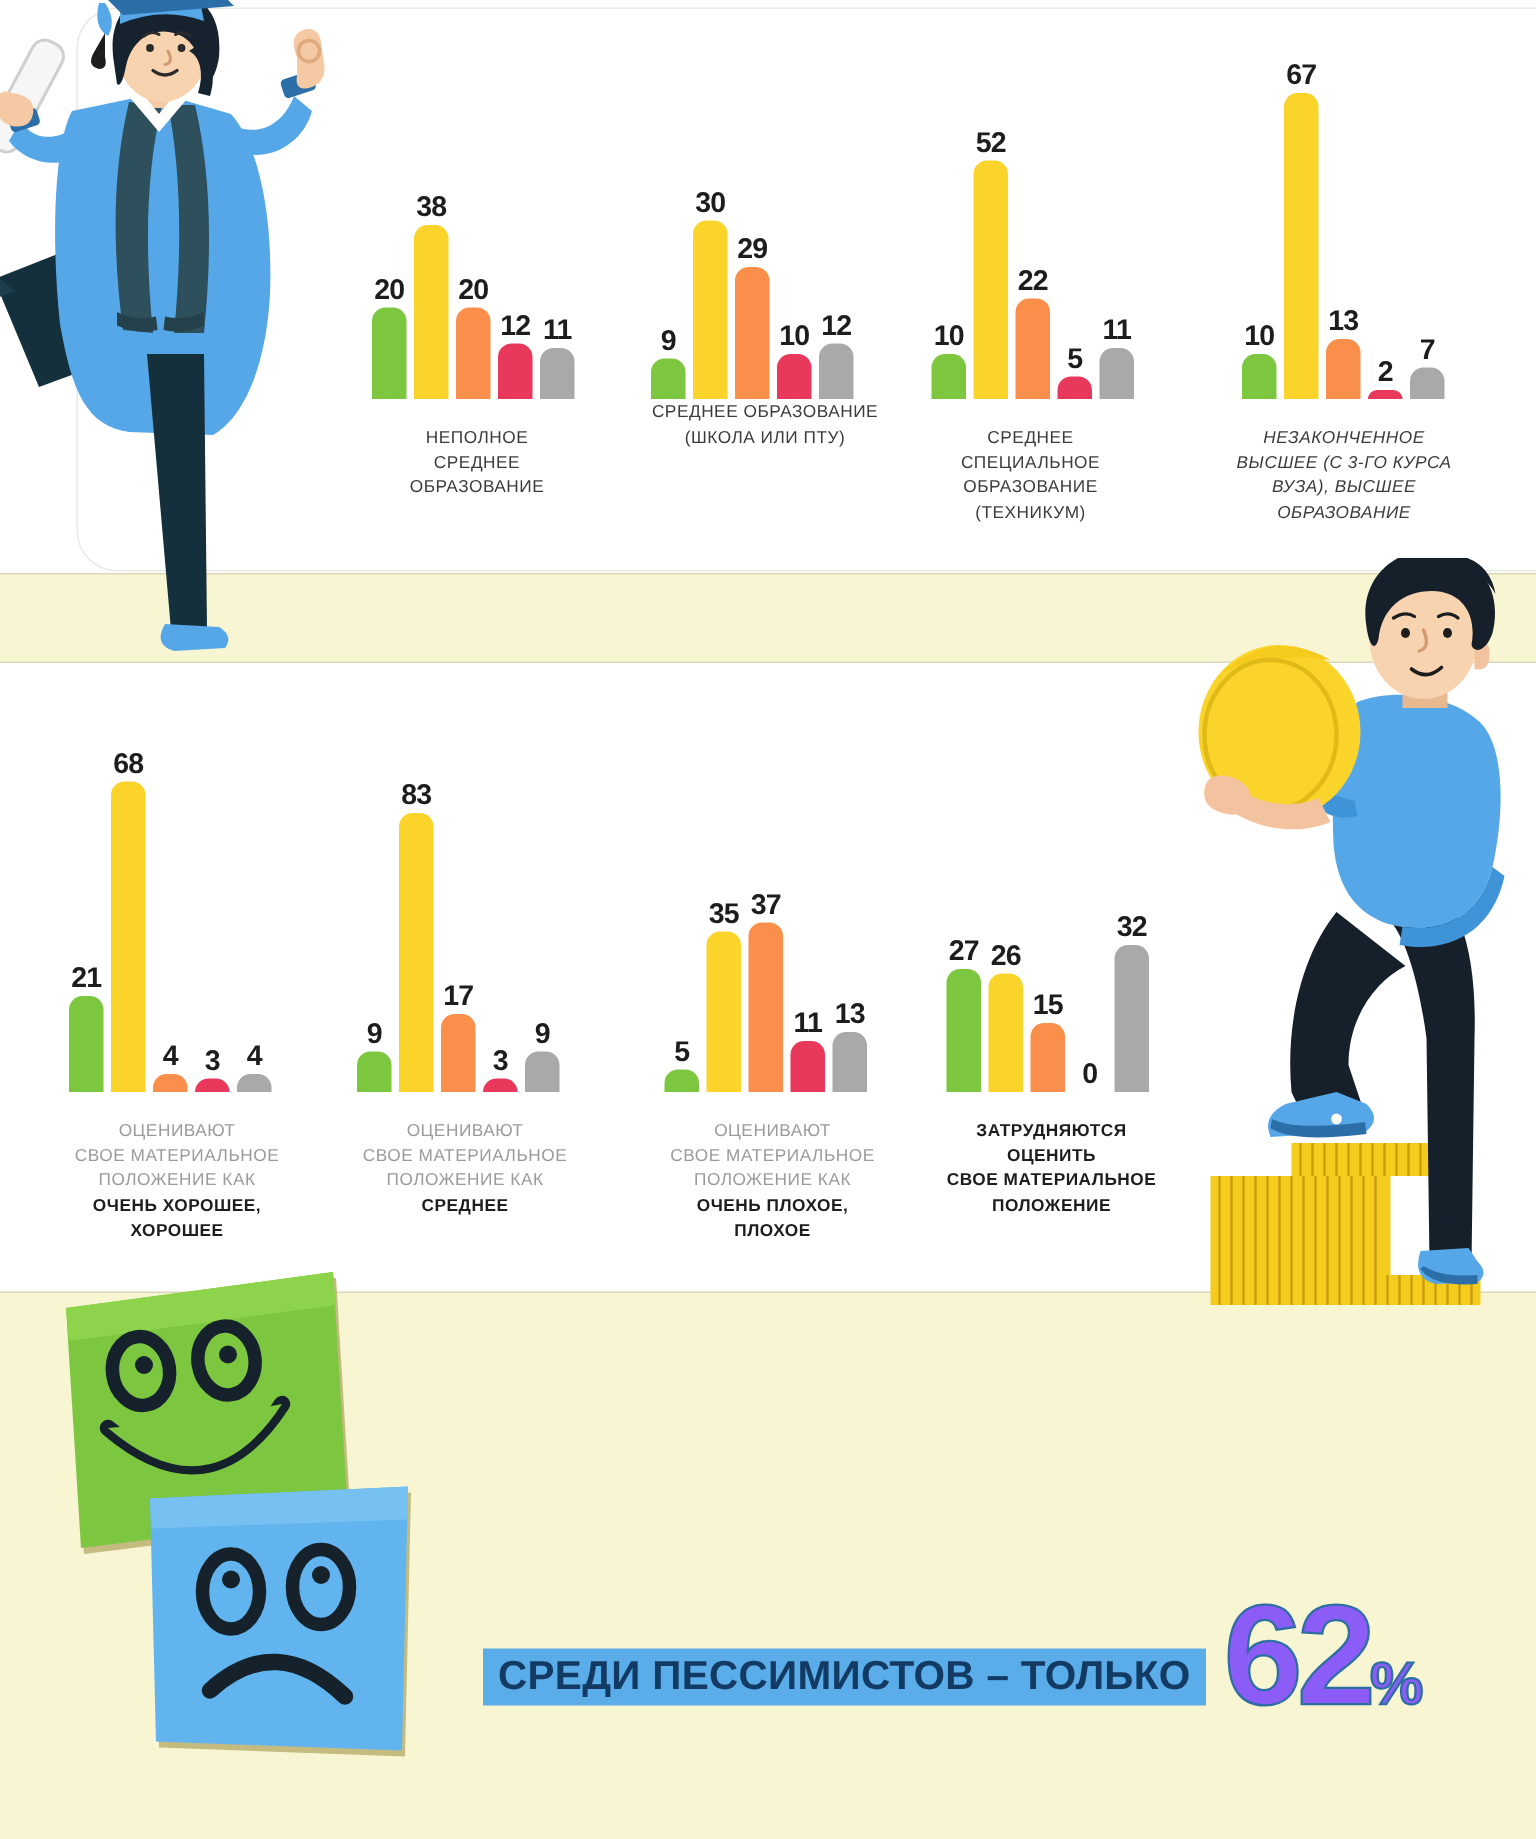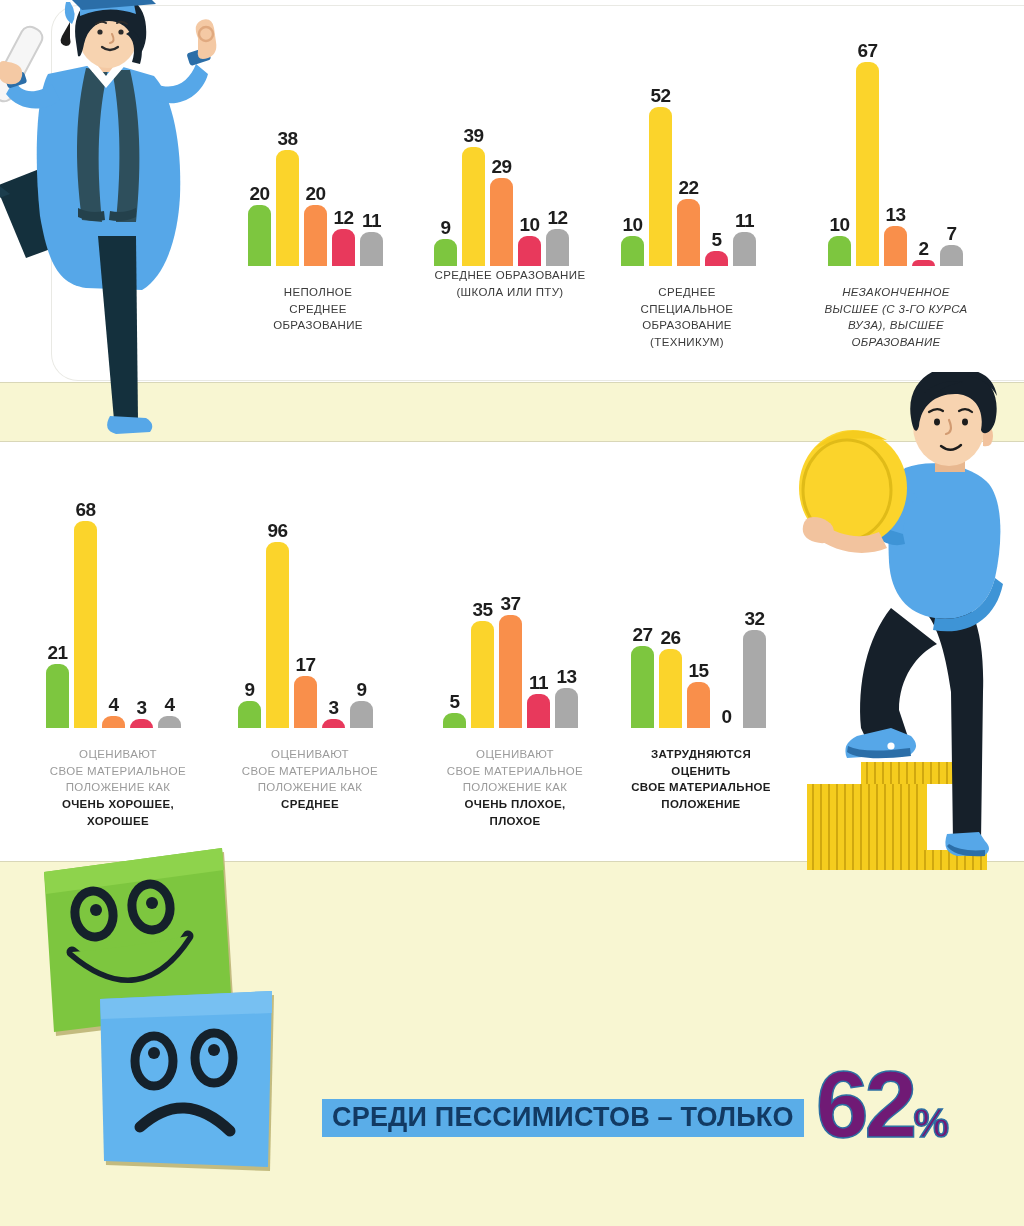--- a/index.html
+++ b/index.html
@@ -54,21 +54,21 @@
     font-size:27px;font-weight:700;letter-spacing:0.2px;line-height:1;
     text-transform:uppercase;white-space:nowrap;
   }
   .tag-green{background:#7dc63f;color:#14521a;}
   .tag-blue{background:#5aade8;color:#123a63;}
   .promo-num{
     font-size:95px;font-weight:800;line-height:0.8;letter-spacing:-4px;
     margin-left:12px;white-space:nowrap;
   }
   .num-green{color:#7dc63f;-webkit-text-stroke:1.5px #4b7d28;}
-  .num-blue{color:#701a75;-webkit-text-stroke:1.5px #2d6fa3;}
+  .num-blue{color:#8b5cf6;-webkit-text-stroke:1.5px #2d6fa3;}
   .promo-pct{font-size:40px;letter-spacing:-2px;font-weight:800;}
 
   
   .sticky{position:absolute;}
   .sticky svg{display:block;}
 
   
   .illus{position:absolute;}
   .illus svg{display:block;}
 </style>
@@ -116,21 +116,21 @@
           <div>ОБРАЗОВАНИЕ</div>
         </div>
       </div>
       <div class="group" style="left: 434px; top: 0px; width: 140px; height: 266px;">
         <div class="bars">
           <div class="barwrap">
             <div class="barval">9</div>
             <div class="bar" style="height: 27.45px; background: rgb(125, 198, 63);"></div>
           </div>
           <div class="barwrap">
-            <div class="barval">39</div>
+            <div class="barval">30</div>
             <div class="bar" style="height: 118.95px; background: rgb(251, 212, 43);"></div>
           </div>
           <div class="barwrap">
             <div class="barval">29</div>
             <div class="bar" style="height: 88.45px; background: rgb(249, 143, 75);"></div>
           </div>
           <div class="barwrap">
             <div class="barval">10</div>
             <div class="bar" style="height: 30.5px; background: rgb(232, 57, 92);"></div>
           </div>
@@ -238,21 +238,21 @@
           <div class="strong">ХОРОШЕЕ</div>
         </div>
       </div>
       <div class="group" style="left: 238px; top: 0px; width: 140px; height: 286px;">
         <div class="bars">
           <div class="barwrap">
             <div class="barval">9</div>
             <div class="bar" style="height: 27.45px; background: rgb(125, 198, 63);"></div>
           </div>
           <div class="barwrap">
-            <div class="barval">96</div>
+            <div class="barval">83</div>
             <div class="bar" style="height: 186.05px; background: rgb(251, 212, 43);"></div>
           </div>
           <div class="barwrap">
             <div class="barval">17</div>
             <div class="bar" style="height: 51.85px; background: rgb(249, 143, 75);"></div>
           </div>
           <div class="barwrap">
             <div class="barval">3</div>
             <div class="bar" style="height: 9.15px; background: rgb(232, 57, 92);"></div>
           </div>

